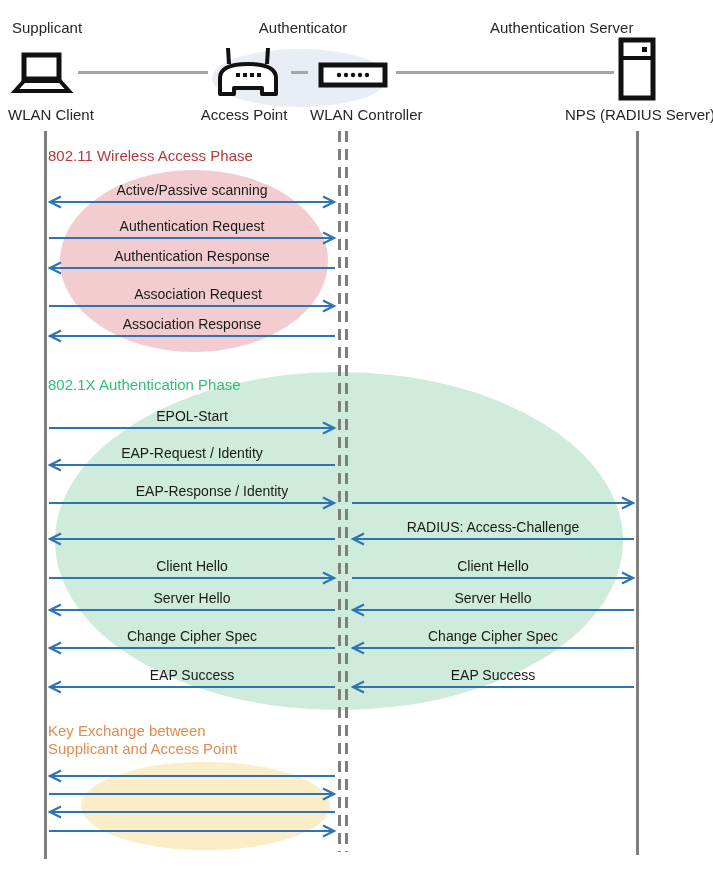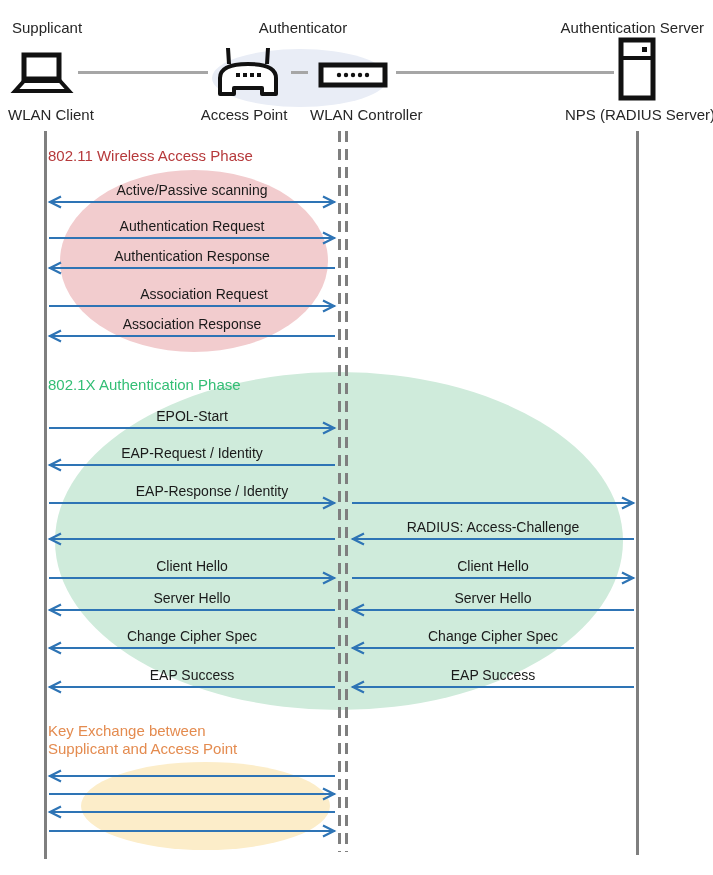--- a/index.html
+++ b/index.html
@@ -14,21 +14,21 @@
   }
   .ellipse{position:absolute;border-radius:50%;z-index:0;}
   .lifeline{position:absolute;width:3px;background:var(--lifeline);z-index:1;}
   .lifeline.dashed{
     background:repeating-linear-gradient(to bottom, var(--lifeline) 0 11px, transparent 11px 18px);
   }
   .connector{position:absolute;height:3px;background:var(--connector);z-index:1;}
   .icon{position:absolute;z-index:2;}
   .role,.device{position:absolute;font-size:15px;color:#262626;white-space:nowrap;z-index:2;}
   .centered{text-align:center;}
-  .right-aligned{text-align:right;}
+  .right-aligned{}
   .phase-title{position:absolute;font-size:15px;text-align:left;white-space:nowrap;z-index:3;line-height:18px;}
   .msg-label{position:absolute;font-size:14px;color:#1A1A1A;text-align:center;white-space:nowrap;z-index:3;line-height:17px;}
   .msg-arrow{position:absolute;z-index:2;overflow:visible;}
 </style>
 </head>
 <body>
 
 <div id="stage">
 
   <div class="ellipse" style="left: 212px; top: 49px; width: 176px; height: 58px; background: rgb(233, 237, 246);"></div>
@@ -98,21 +98,21 @@
     <div class="msg-label" style="left: 48px; width: 288px; top: 218px;">Authentication Request</div>
     <svg width="288" height="16" class="msg-arrow" style="left: 48px; top: 230px;">
       <line x1="1" y1="8" x2="287" y2="8" stroke="#2E74B5" stroke-width="2.2"></line>
       <polyline points="275,2.5 286,8 275,13.5" fill="none" stroke="#2E74B5" stroke-width="2.2"></polyline>
     </svg>
     <div class="msg-label" style="left: 48px; width: 288px; top: 248px;">Authentication Response</div>
     <svg width="288" height="16" class="msg-arrow" style="left: 48px; top: 260px;">
       <line x1="1" y1="8" x2="287" y2="8" stroke="#2E74B5" stroke-width="2.2"></line>
       <polyline points="13,2.5 2,8 13,13.5" fill="none" stroke="#2E74B5" stroke-width="2.2"></polyline>
     </svg>
-    <div class="msg-label" style="left: 60px; width: 288px; top: 286px;">Association Request</div>
+    <div class="msg-label" style="left: 54px; width: 288px; top: 286px;">Association Request</div>
     <svg width="288" height="16" class="msg-arrow" style="left: 48px; top: 298px;">
       <line x1="1" y1="8" x2="287" y2="8" stroke="#2E74B5" stroke-width="2.2"></line>
       <polyline points="275,2.5 286,8 275,13.5" fill="none" stroke="#2E74B5" stroke-width="2.2"></polyline>
     </svg>
     <div class="msg-label" style="left: 48px; width: 288px; top: 316px;">Association Response</div>
     <svg width="288" height="16" class="msg-arrow" style="left: 48px; top: 328px;">
       <line x1="1" y1="8" x2="287" y2="8" stroke="#2E74B5" stroke-width="2.2"></line>
       <polyline points="13,2.5 2,8 13,13.5" fill="none" stroke="#2E74B5" stroke-width="2.2"></polyline>
     </svg>
     <div class="msg-label" style="left: 48px; width: 288px; top: 408px; text-align: center;">EPOL-Start</div>

